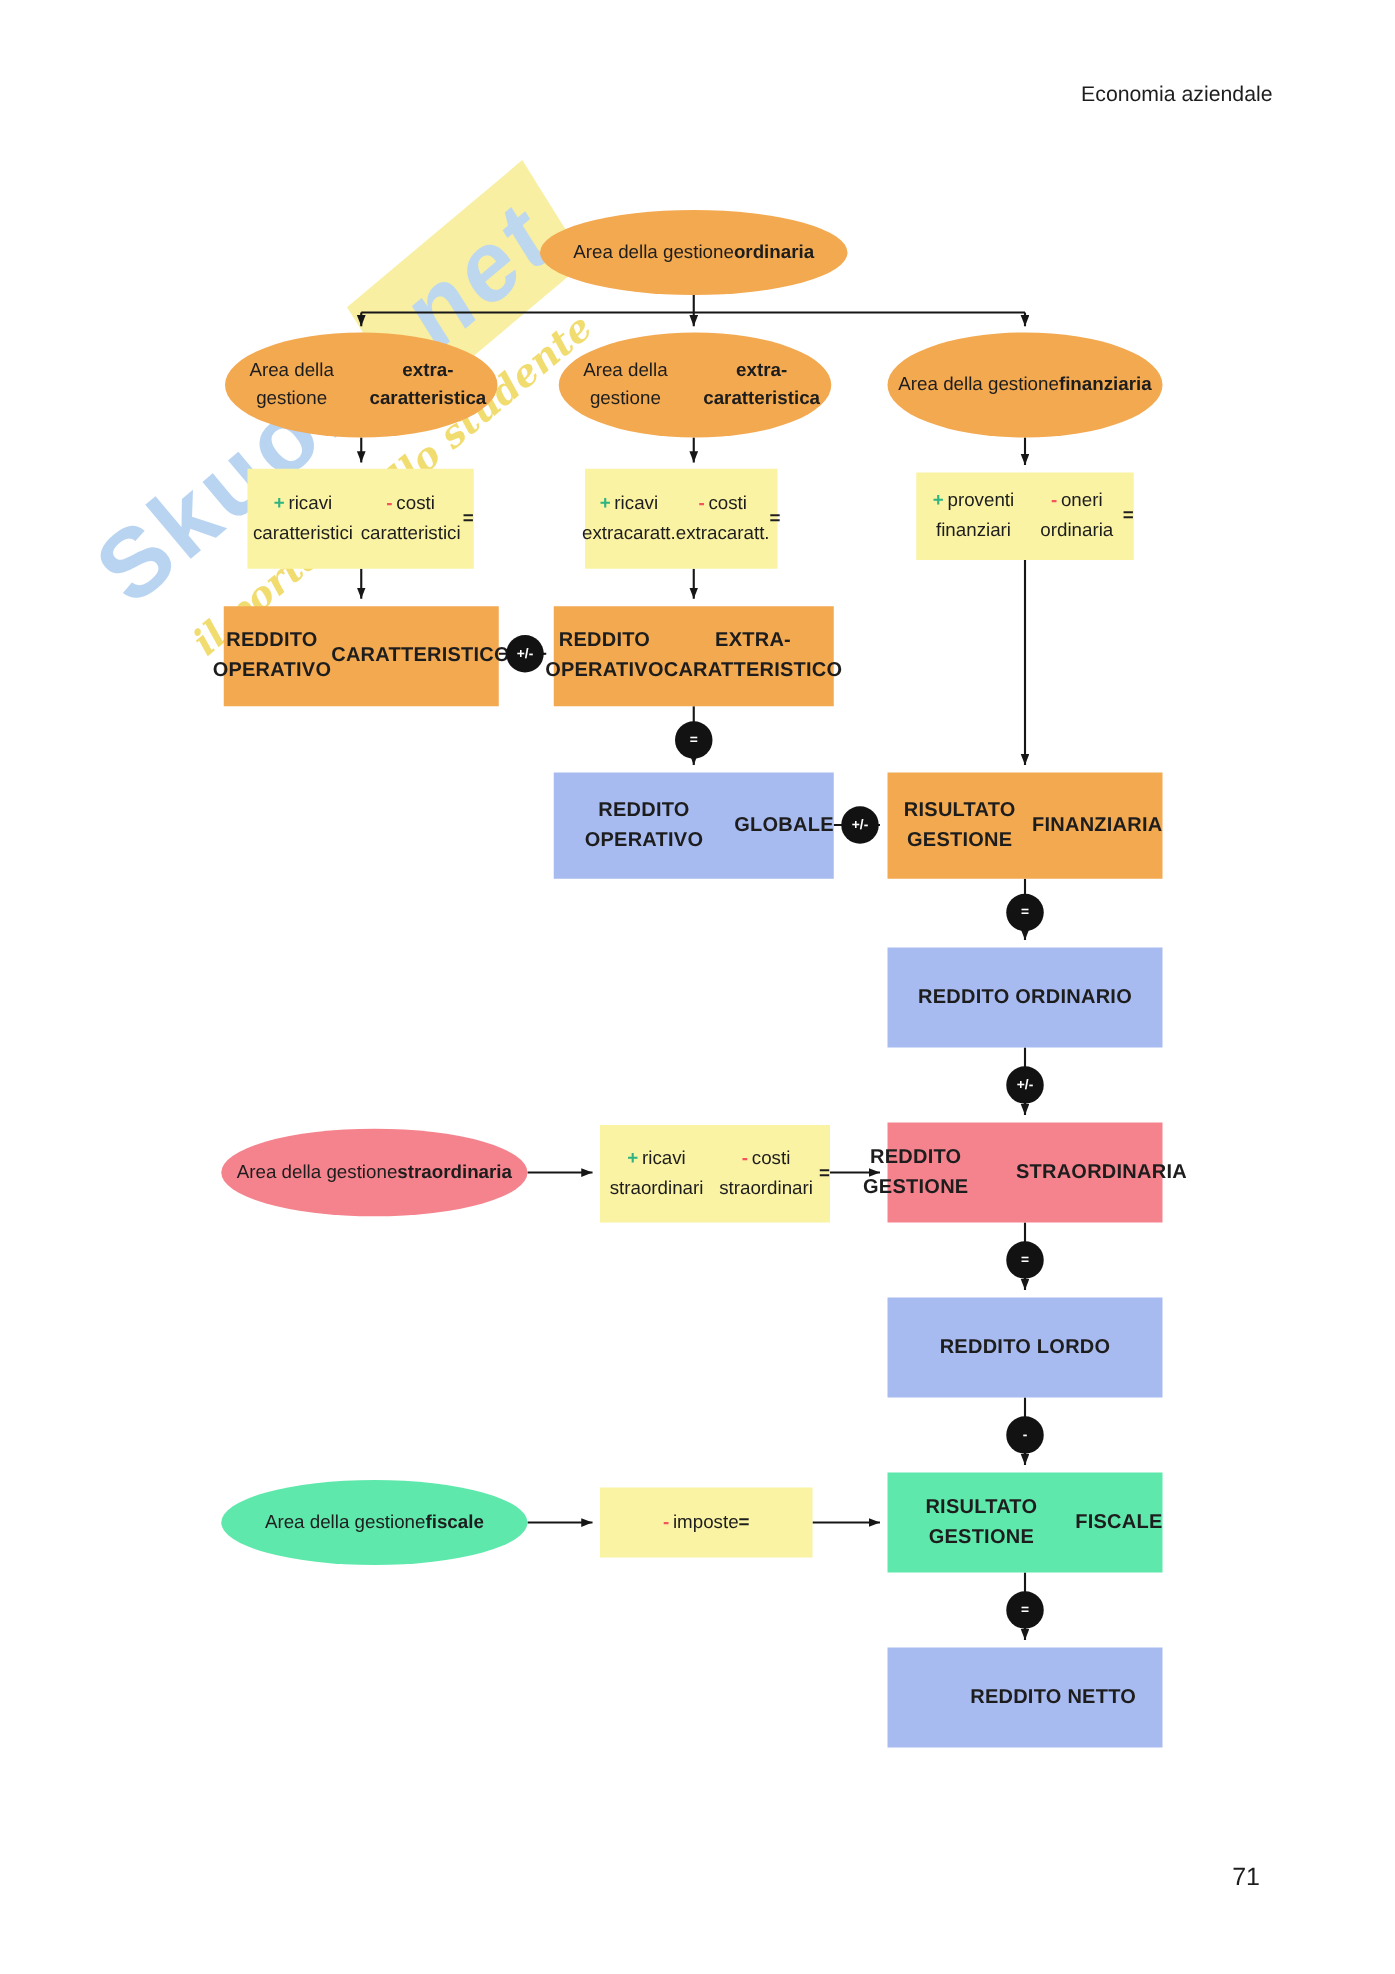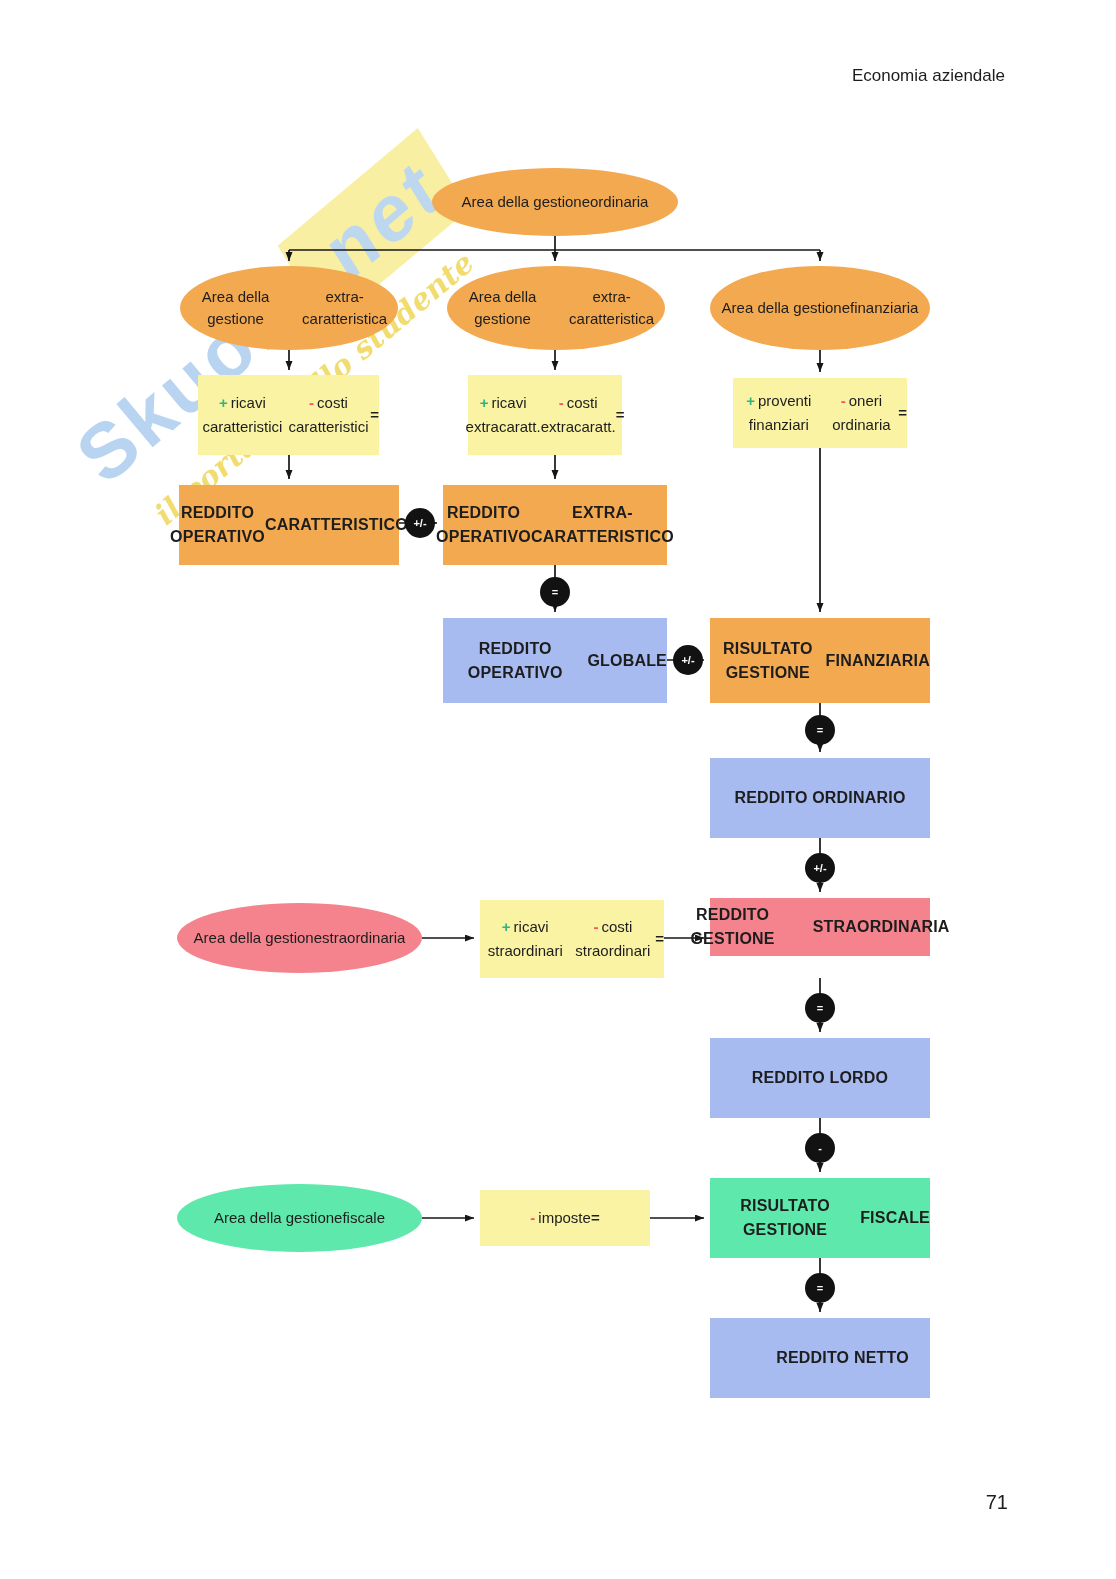--- a/index.html
+++ b/index.html
@@ -29,42 +29,42 @@
     font-family:"DejaVu Serif", serif; font-style:italic; font-weight:bold;
     font-size:30px; color:rgba(240,218,104,0.95); white-space:nowrap;
   }
 
   
   .node {
     position:absolute; z-index:2; display:flex; flex-direction:row;
     align-items:center; justify-content:center; text-align:center;
   }
   .ellipse { border-radius:50%; background:#F3A950; font-size:15px; line-height:1.45; }
-  .ellipse .l2 { font-weight:normal; }
+  .ellipse .l2 { font-weight:bold; }
   .rect  { font-weight:bold; font-size:16px; line-height:1.5; letter-spacing:.2px; }
   .orange { background:#F3A950; }
   .bluebox { background:#A8BBF0; }
   .redbox { background:#F5838D; }
   .red-el { background:#F5838D; }
   .greenbox { background:#5FE8AC; }
   .green-el { background:#5FE8AC; }
   .yellowbox { background:#FAF3A3; font-size:15px; line-height:1.6; }
   .f-row b { font-weight:normal; }
   .sign { font-weight:bold; margin-right:3px; }
   .plus { color:#2FB380; }
   .minus { color:#F4545C; }
   .f-eq { font-weight:bold; }
 
   .op {
     position:absolute; z-index:3; width:30px; height:30px; border-radius:50%;
     background:#121212; color:#ffffff; font-weight:bold; font-size:11px;
     display:flex; align-items:center; justify-content:center;
   }
 
-  .header  { position:absolute; top:66px;  right:111px; font-size:17px; z-index:2; }
+  .header  { position:absolute; top:66px;  right:98px; font-size:17px; z-index:2; }
   .pagenum { position:absolute; bottom:65px; right:108px; font-size:20px; z-index:2; }
 </style>
 </head>
 <body>
 
 <div class="watermark">
   <div class="wm-brand"><span>Skuola</span><span class="wm-net">.net</span></div>
   <div class="wm-tagline">il portale dello studente</div>
 </div>
 
@@ -180,21 +180,21 @@
 
 <div class="node rect orange" style="left:710px;top:618px;width:220px;height:85px;">
   <div>RISULTATO GESTIONE</div>
   <div>FINANZIARIA</div>
 </div>
 
 <div class="node rect bluebox" style="left:710px;top:758px;width:220px;height:80px;">
   <div>REDDITO ORDINARIO</div>
 </div>
 
-<div class="node rect redbox" style="left:710px;top:898px;width:220px;height:58px;gap:38px;">
+<div class="node rect redbox" style="left:710px;top:898px;width:220px;height:80px;gap:38px;">
   <div>REDDITO GESTIONE</div>
   <div>STRAORDINARIA</div>
 </div>
 
 <div class="node rect bluebox" style="left:710px;top:1038px;width:220px;height:80px;">
   <div>REDDITO LORDO</div>
 </div>
 
 <div class="node rect greenbox" style="left:710px;top:1178px;width:220px;height:80px;">
   <div>RISULTATO GESTIONE</div>

